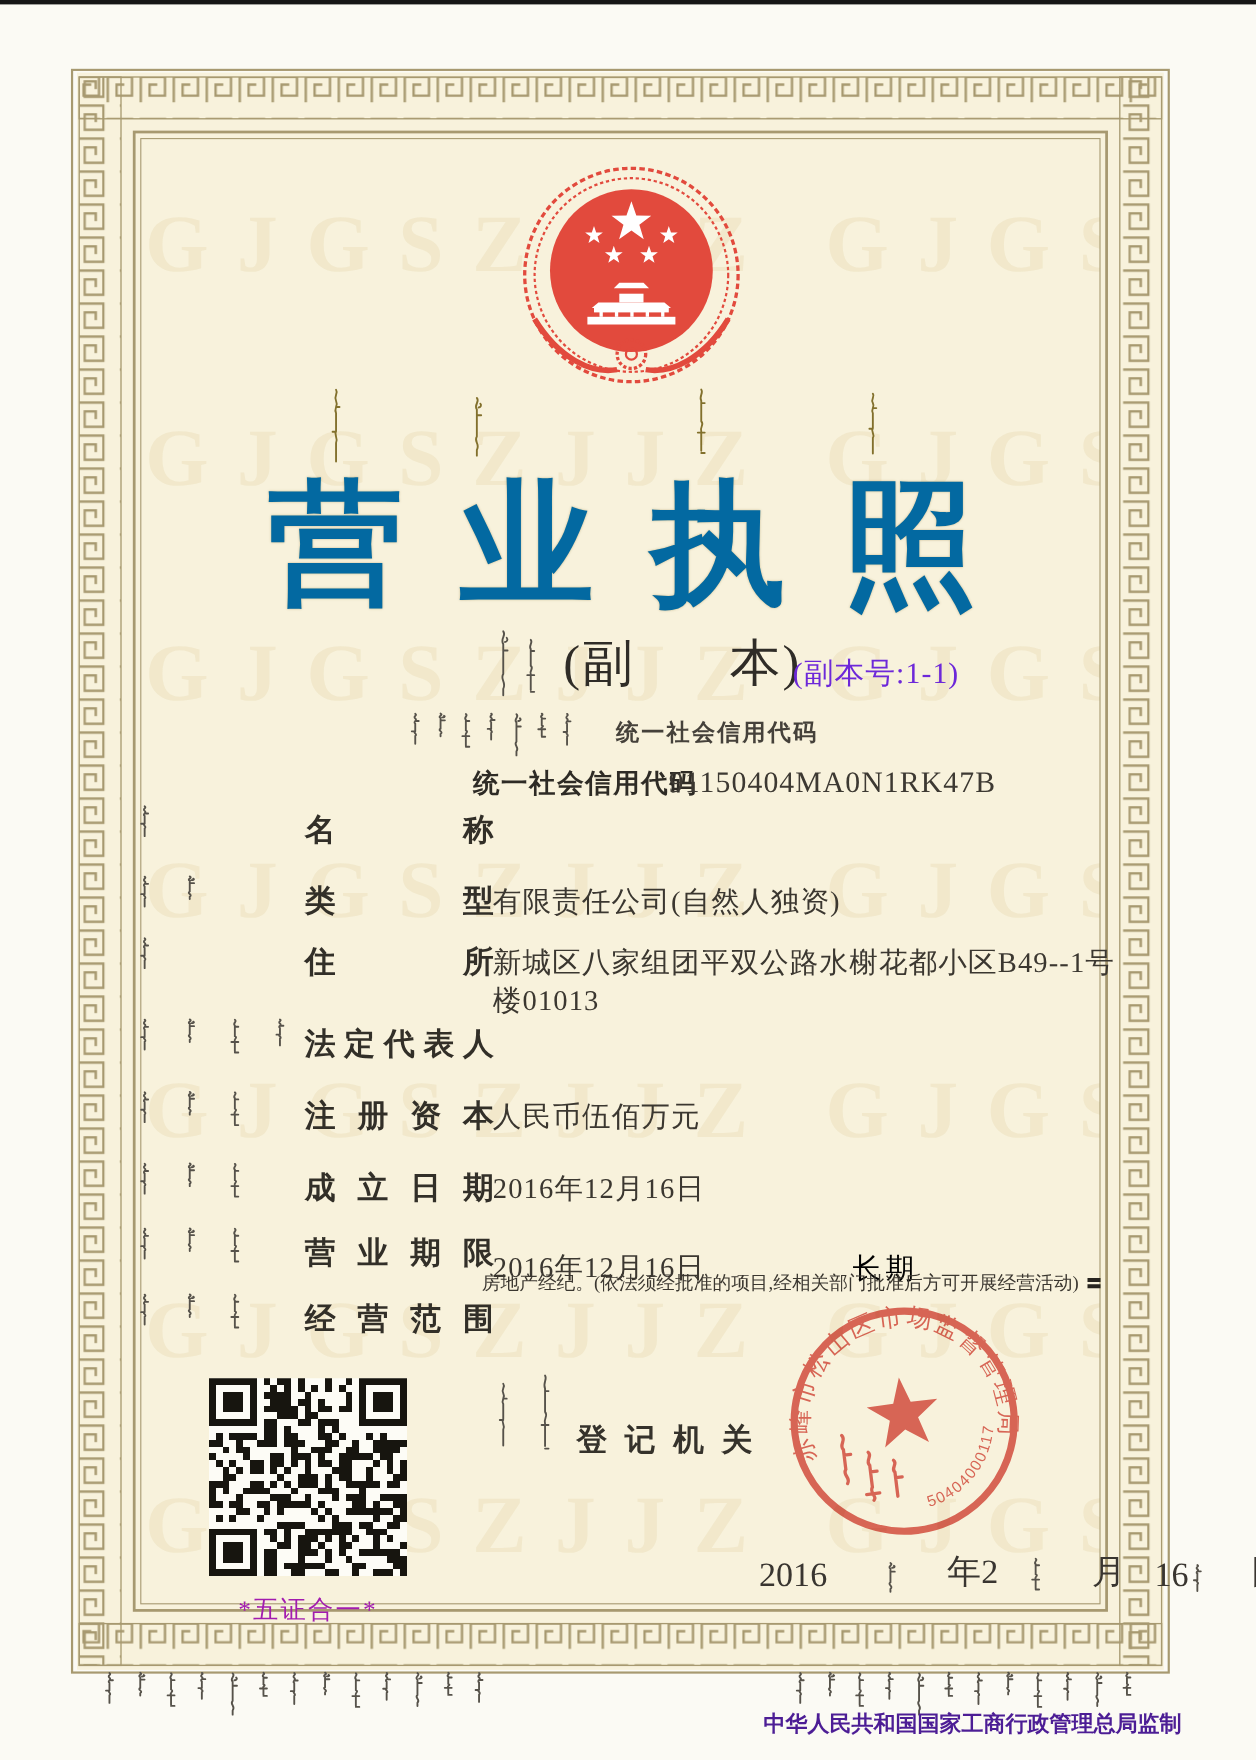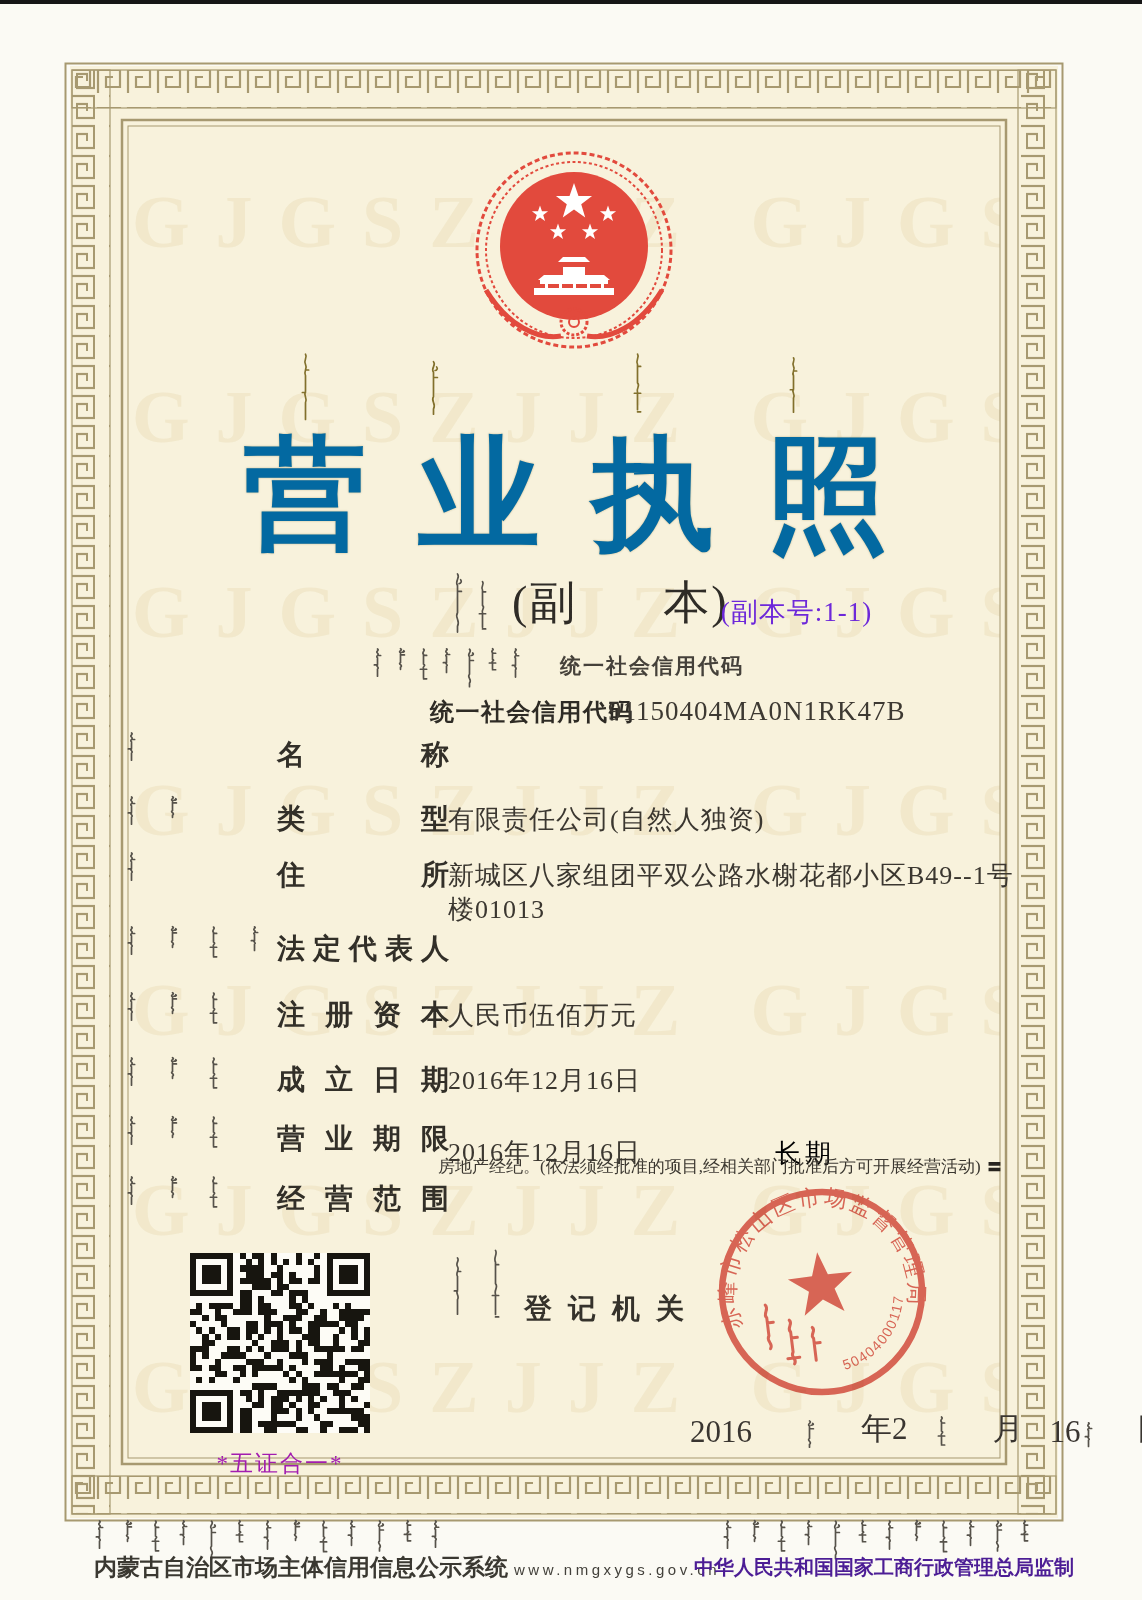--- a/index.html
+++ b/index.html
@@ -785,18 +785,14 @@
       <svg viewBox="0 0 14 64" preserveAspectRatio="none" class="mgi" style="height: 27px;">
         <use href="#mg1"></use>
       </svg>
       <svg viewBox="0 0 14 64" preserveAspectRatio="none" class="mgi" style="height: 32px;">
         <use href="#mg2"></use>
       </svg>
       <svg viewBox="0 0 14 64" preserveAspectRatio="none" class="mgi" style="height: 23px;">
         <use href="#mg3"></use>
       </svg>
     </div>
-  <div class="footer-text-left">
-    <span class="footer-sys">内蒙古自治区市场主体信用信息公示系统</span>
-    <span class="footer-url">www.nmgxygs.gov.cn</span>
-  </div>
   <div class="footer-text-right">中华人民共和国国家工商行政管理总局监制</div>
 </div>
 
 </body></html>

